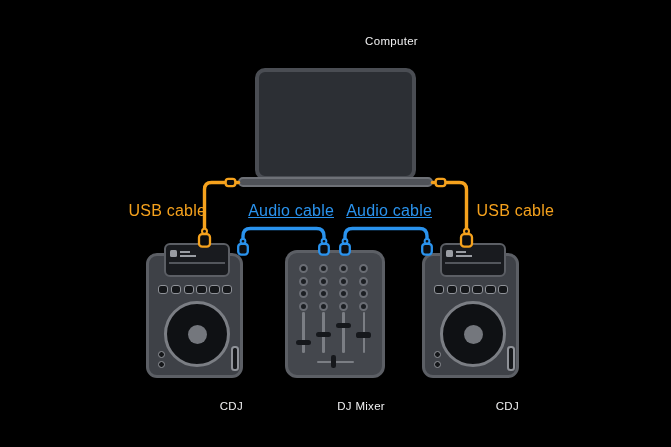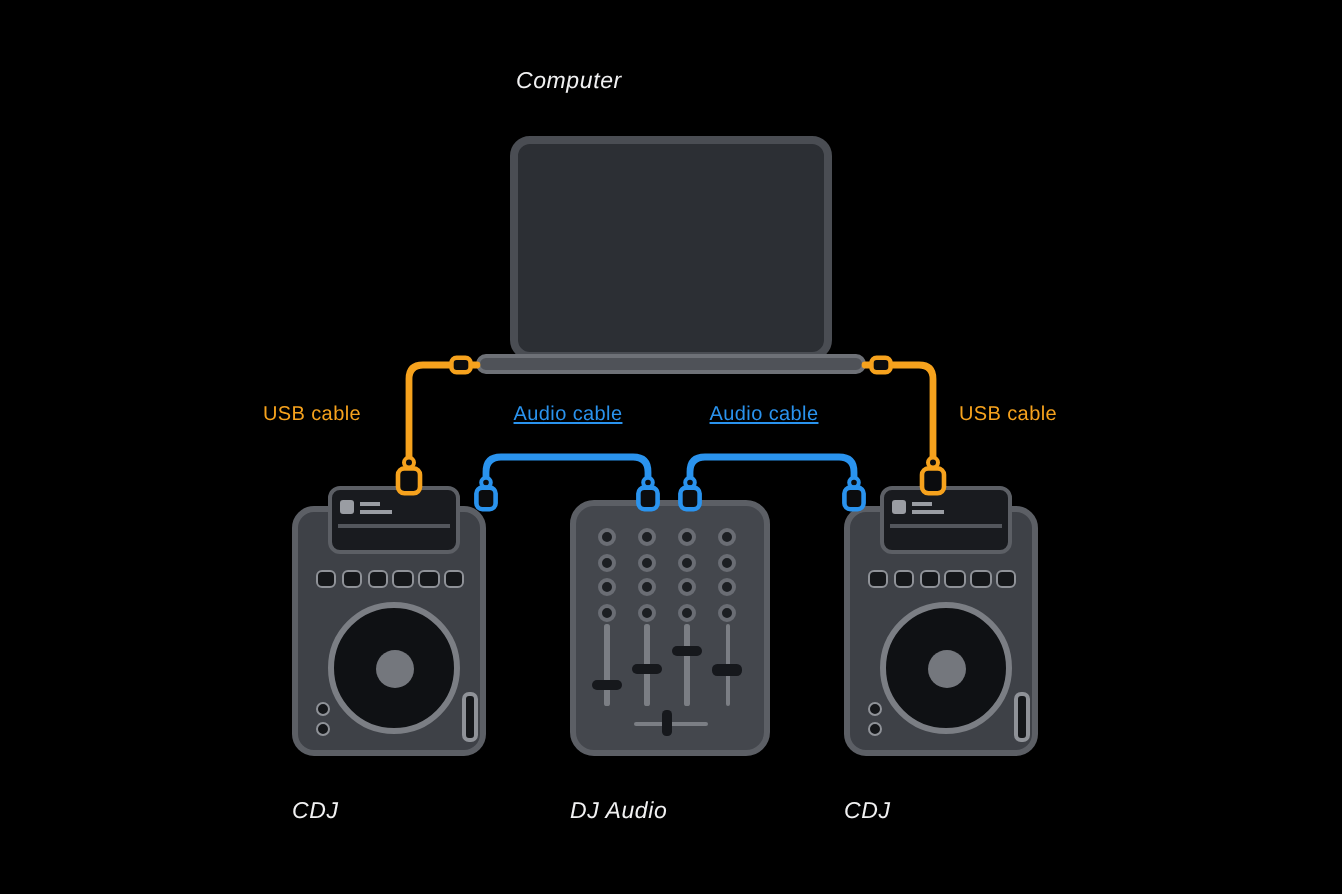--- a/index.html
+++ b/index.html
@@ -1,21 +1,21 @@
 <!DOCTYPE html>
 <html><head>
 <meta charset="utf-8">
 <style>
   html,body{margin:0;padding:0;background:#000;}
   .stage{position:relative;width:671px;height:447px;background:#000;overflow:hidden;
          font-family:"Liberation Sans",sans-serif;}
   
-  .node-label{position:absolute;color:#F1F1F2;font-size:11.5px;letter-spacing:.3px;text-align:left;font-style:italic;}
+  .node-label{position:absolute;color:#F1F1F2;font-size:11.5px;letter-spacing:.3px;text-align:right;}
   .computer-label{left:258px;top:35px;width:160px;}
-  .cable-label{position:absolute;top:202px;width:100px;text-align:center;font-size:10px;letter-spacing:.2px;}
+  .cable-label{position:absolute;top:202px;width:100px;text-align:right;font-size:16px;letter-spacing:.2px;}
   .c-usb{color:#F6A21D;}
   .c-audio{color:#2A93EE;text-decoration:underline;}
   
   .laptop-screen{position:absolute;left:255px;top:68px;width:161px;height:112px;box-sizing:border-box;
                  border:4px solid #4A4D53;border-radius:10px;background:#2C2F34;}
   .laptop-base{position:absolute;left:238px;top:177px;width:195px;height:10px;box-sizing:border-box;
                border:2px solid #6E7177;background:#4F5258;border-radius:5px;}
   
   .cdj{position:absolute;top:253px;width:97px;height:125px;box-sizing:border-box;
        background:#3E4147;border:3px solid #5C5F65;border-radius:11px;}
@@ -172,16 +172,16 @@
     <g fill="none" stroke-width="3.4" stroke-linecap="round" stroke-linejoin="round" stroke="#2A93EE">
       <path d="M345 239.5 V236 Q345 228.5 352.5 228.5 H419.5 Q427 228.5 427 236 V239.5"></path>
       <circle cx="345" cy="241.3" r="2.4" fill="#0B0C0E" stroke-width="2"></circle>
       <circle cx="427" cy="241.3" r="2.4" fill="#0B0C0E" stroke-width="2"></circle>
       <rect x="340.2" y="243.8" width="9.6" height="10.8" rx="3" fill="#0B0C0E" stroke-width="2.3"></rect>
       <rect x="422.2" y="243.8" width="9.6" height="10.8" rx="3" fill="#0B0C0E" stroke-width="2.3"></rect>
     </g>
   </svg>
 
   <div class="node-label" style="left:146px;top:400px;width:97px">CDJ</div>
-  <div class="node-label" style="left:285px;top:400px;width:100px">DJ Audio</div>
+  <div class="node-label" style="left:285px;top:400px;width:100px">DJ Mixer</div>
   <div class="node-label" style="left:422px;top:400px;width:97px">CDJ</div>
 
 </div>
 
 </body></html>

